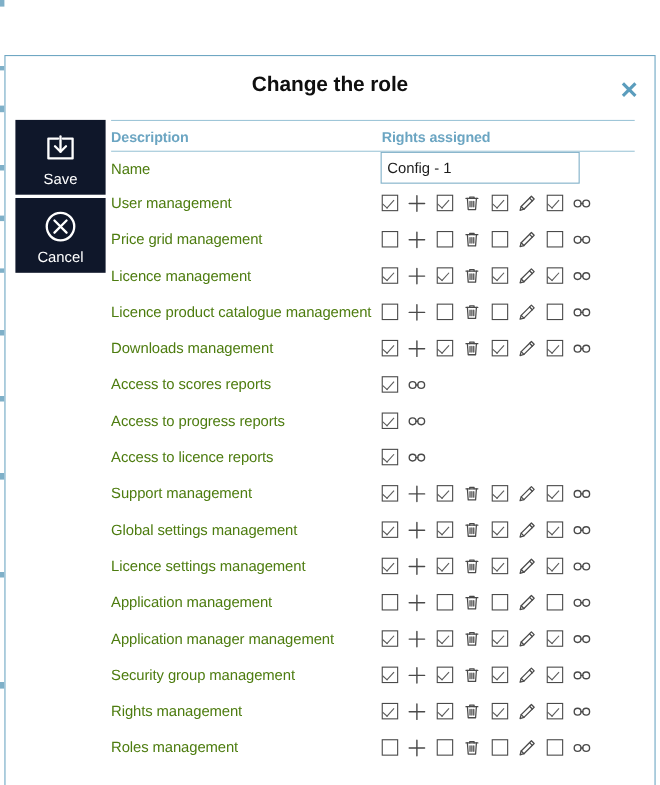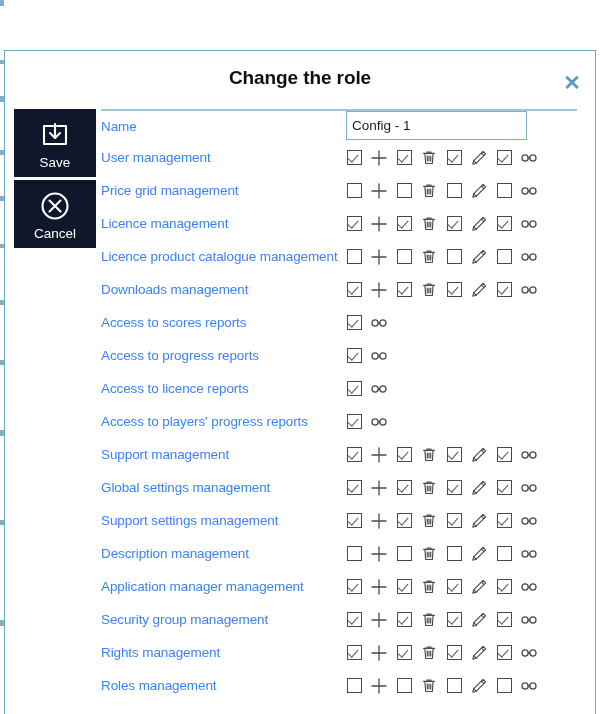--- a/index.html
+++ b/index.html
@@ -136,21 +136,21 @@
 
   .row {
     position: relative;
     height: 33px;
   }
   .row-label {
     position: absolute;
     left: 0;
     top: 8px;
     font-size: 13.5px;
-    color: #3b82f6;
+    color: #4d7c0f;
     white-space: nowrap;
     letter-spacing: -0.1px;
   }
   .row.name-row { height: 31px; }
 
   
   .name-input {
     position: absolute;
     left: 245px;
     top: 0px;
@@ -255,20 +255,24 @@
           <circle cx="17" cy="17" r="12.5"></circle>
           <path d="M11.5 11.5 L22.5 22.5 M22.5 11.5 L11.5 22.5"></path>
         </svg>
       </span>
       <span class="rail-label">Cancel</span>
     </div>
   </div>
 
   <div class="table-area">
     <div class="rule"></div>
+    <div class="col-head">
+      <div class="ch ch-desc">Description</div>
+      <div class="ch ch-rights">Rights assigned</div>
+    </div>
     <div class="rule"></div>
 
     <div class="grid-rows">
       <div class="row name-row">
         <div class="row-label">Name</div>
         <input class="name-input" type="text" value="Config - 1" style="">
       </div>
 
     <div class="row">
           <div class="row-label">User management</div>
@@ -529,35 +533,20 @@
                 <svg width="20" height="20" viewBox="0 0 20 20" fill="none" stroke="#4a4a4a" stroke-width="1.25" stroke-linecap="round" stroke-linejoin="round">
                   <circle cx="6.1" cy="10" r="3.1"></circle>
                   <circle cx="13.9" cy="10" r="3.1"></circle>
                   <path d="M9.2 10 h1.6"></path>
                 </svg>
               </div>
             </div>
           </div>
         </div>
         <div class="row">
-          <div class="row-label">Access to players' progress reports</div>
-          <div class="rights">
-            <div class="pair p0">
-              <div class="cbx on"></div>
-              <div class="opicon">
-                <svg width="20" height="20" viewBox="0 0 20 20" fill="none" stroke="#4a4a4a" stroke-width="1.25" stroke-linecap="round" stroke-linejoin="round">
-                  <circle cx="6.1" cy="10" r="3.1"></circle>
-                  <circle cx="13.9" cy="10" r="3.1"></circle>
-                  <path d="M9.2 10 h1.6"></path>
-                </svg>
-              </div>
-            </div>
-          </div>
-        </div>
-        <div class="row">
           <div class="row-label">Support management</div>
           <div class="rights">
             <div class="pair p0">
               <div class="cbx on"></div>
               <div class="opicon">
                 <svg width="20" height="20" viewBox="0 0 20 20" fill="none" stroke="#4a4a4a" stroke-width="1.3" stroke-linecap="round" stroke-linejoin="round">
                   <path d="M10 3 V17 M3 10 H17"></path>
                 </svg>
               </div>
             </div>
@@ -632,65 +621,65 @@
                 <svg width="20" height="20" viewBox="0 0 20 20" fill="none" stroke="#4a4a4a" stroke-width="1.25" stroke-linecap="round" stroke-linejoin="round">
                   <circle cx="6.1" cy="10" r="3.1"></circle>
                   <circle cx="13.9" cy="10" r="3.1"></circle>
                   <path d="M9.2 10 h1.6"></path>
                 </svg>
               </div>
             </div>
           </div>
         </div>
         <div class="row">
-          <div class="row-label">Support settings management</div>
-          <div class="rights">
-            <div class="pair p0">
-              <div class="cbx on"></div>
-              <div class="opicon">
-                <svg width="20" height="20" viewBox="0 0 20 20" fill="none" stroke="#4a4a4a" stroke-width="1.3" stroke-linecap="round" stroke-linejoin="round">
-                  <path d="M10 3 V17 M3 10 H17"></path>
-                </svg>
-              </div>
-            </div>
-            <div class="pair p1">
-              <div class="cbx on"></div>
-              <div class="opicon">
-                <svg width="20" height="20" viewBox="0 0 20 20" fill="none" stroke="#4a4a4a" stroke-width="1.15" stroke-linecap="round" stroke-linejoin="round">
-                  <path d="M4.6 5.4 h10.8"></path>
-                  <path d="M8 5.4 v-1.3 h4 v1.3"></path>
-                  <path d="M5.9 5.4 l0.75 10.1 h6.7 L14.1 5.4"></path>
-                  <path d="M8.3 8 v5 M10 8 v5 M11.7 8 v5"></path>
-                </svg>
-              </div>
-            </div>
-            <div class="pair p2">
-              <div class="cbx on"></div>
-              <div class="opicon">
-                <svg width="20" height="20" viewBox="0 0 20 20" fill="none" stroke="#4a4a4a" stroke-width="1.15" stroke-linecap="round" stroke-linejoin="round">
-                  <path d="M14.1 3.4 l2.5 2.5 -9.3 9.3 -3.5 1 1 -3.5 z"></path>
-                  <path d="M12.4 5.1 l2.5 2.5"></path>
-                  <path d="M4.8 12.7 l2.5 2.5"></path>
-                </svg>
-              </div>
-            </div>
-            <div class="pair p3">
-              <div class="cbx on"></div>
-              <div class="opicon">
-                <svg width="20" height="20" viewBox="0 0 20 20" fill="none" stroke="#4a4a4a" stroke-width="1.25" stroke-linecap="round" stroke-linejoin="round">
-                  <circle cx="6.1" cy="10" r="3.1"></circle>
-                  <circle cx="13.9" cy="10" r="3.1"></circle>
-                  <path d="M9.2 10 h1.6"></path>
-                </svg>
-              </div>
-            </div>
-          </div>
-        </div>
-        <div class="row">
-          <div class="row-label">Description management</div>
+          <div class="row-label">Licence settings management</div>
+          <div class="rights">
+            <div class="pair p0">
+              <div class="cbx on"></div>
+              <div class="opicon">
+                <svg width="20" height="20" viewBox="0 0 20 20" fill="none" stroke="#4a4a4a" stroke-width="1.3" stroke-linecap="round" stroke-linejoin="round">
+                  <path d="M10 3 V17 M3 10 H17"></path>
+                </svg>
+              </div>
+            </div>
+            <div class="pair p1">
+              <div class="cbx on"></div>
+              <div class="opicon">
+                <svg width="20" height="20" viewBox="0 0 20 20" fill="none" stroke="#4a4a4a" stroke-width="1.15" stroke-linecap="round" stroke-linejoin="round">
+                  <path d="M4.6 5.4 h10.8"></path>
+                  <path d="M8 5.4 v-1.3 h4 v1.3"></path>
+                  <path d="M5.9 5.4 l0.75 10.1 h6.7 L14.1 5.4"></path>
+                  <path d="M8.3 8 v5 M10 8 v5 M11.7 8 v5"></path>
+                </svg>
+              </div>
+            </div>
+            <div class="pair p2">
+              <div class="cbx on"></div>
+              <div class="opicon">
+                <svg width="20" height="20" viewBox="0 0 20 20" fill="none" stroke="#4a4a4a" stroke-width="1.15" stroke-linecap="round" stroke-linejoin="round">
+                  <path d="M14.1 3.4 l2.5 2.5 -9.3 9.3 -3.5 1 1 -3.5 z"></path>
+                  <path d="M12.4 5.1 l2.5 2.5"></path>
+                  <path d="M4.8 12.7 l2.5 2.5"></path>
+                </svg>
+              </div>
+            </div>
+            <div class="pair p3">
+              <div class="cbx on"></div>
+              <div class="opicon">
+                <svg width="20" height="20" viewBox="0 0 20 20" fill="none" stroke="#4a4a4a" stroke-width="1.25" stroke-linecap="round" stroke-linejoin="round">
+                  <circle cx="6.1" cy="10" r="3.1"></circle>
+                  <circle cx="13.9" cy="10" r="3.1"></circle>
+                  <path d="M9.2 10 h1.6"></path>
+                </svg>
+              </div>
+            </div>
+          </div>
+        </div>
+        <div class="row">
+          <div class="row-label">Application management</div>
           <div class="rights">
             <div class="pair p0">
               <div class="cbx"></div>
               <div class="opicon">
                 <svg width="20" height="20" viewBox="0 0 20 20" fill="none" stroke="#4a4a4a" stroke-width="1.3" stroke-linecap="round" stroke-linejoin="round">
                   <path d="M10 3 V17 M3 10 H17"></path>
                 </svg>
               </div>
             </div>
             <div class="pair p1">

